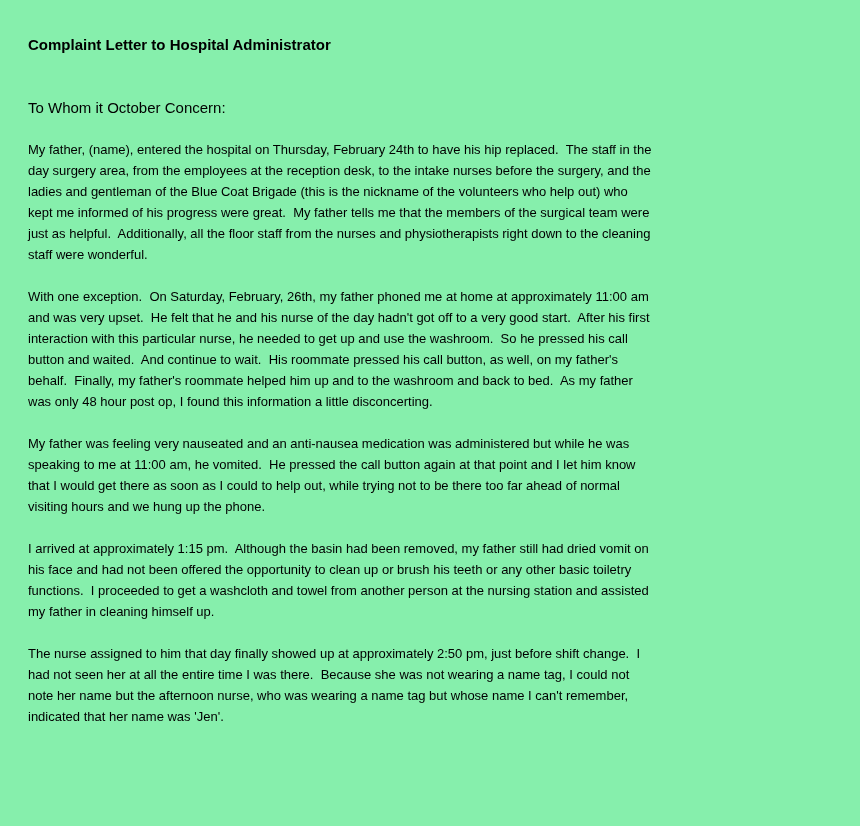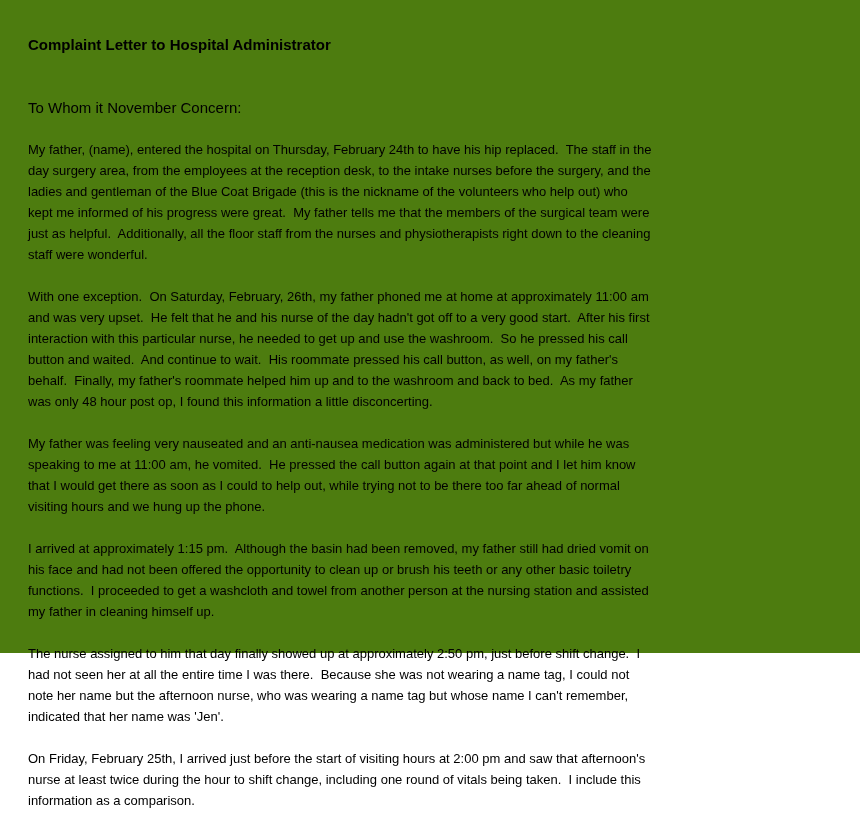--- a/index.html
+++ b/index.html
@@ -10,23 +10,23 @@
   body {
     width: 860px;
     height: 826px;
     overflow: hidden;
     font-family: "Liberation Sans", sans-serif;
     color: #000000;
   }
   .page {
     box-sizing: border-box;
     width: 860px;
-    height: 653px;
+    height: 826px;
     padding: 36px 24px 0 28px;
-    background: #4d7c0f;
+    background: #86efac;
   }
   .doc-title {
     font-size: 15px;
     font-weight: bold;
     line-height: 17px;
     margin: 0 0 44px 0;
     white-space: pre-wrap;
   }
   .salutation {
     font-size: 15px;
@@ -40,21 +40,21 @@
     margin: 0 0 21px 0;
     white-space: pre-wrap;
   }
 </style>
 </head>
 <body>
 
 <div class="page">
   <h1 class="doc-title">Complaint Letter to Hospital Administrator</h1>
 
-  <p class="salutation">To Whom it November Concern:</p>
+  <p class="salutation">To Whom it October Concern:</p>
 
   <p class="para">My father, (name), entered the hospital on Thursday, February 24th to have his hip replaced.  The staff in the
 day surgery area, from the employees at the reception desk, to the intake nurses before the surgery, and the
 ladies and gentleman of the Blue Coat Brigade (this is the nickname of the volunteers who help out) who
 kept me informed of his progress were great.  My father tells me that the members of the surgical team were
 just as helpful.  Additionally, all the floor staff from the nurses and physiotherapists right down to the cleaning
 staff were wonderful.</p>
 
   <p class="para">With one exception.  On Saturday, February, 26th, my father phoned me at home at approximately 11:00 am
 and was very upset.  He felt that he and his nurse of the day hadn't got off to a very good start.  After his first
@@ -71,16 +71,13 @@
   <p class="para">I arrived at approximately 1:15 pm.  Although the basin had been removed, my father still had dried vomit on
 his face and had not been offered the opportunity to clean up or brush his teeth or any other basic toiletry
 functions.  I proceeded to get a washcloth and towel from another person at the nursing station and assisted
 my father in cleaning himself up.</p>
 
   <p class="para">The nurse assigned to him that day finally showed up at approximately 2:50 pm, just before shift change.  I
 had not seen her at all the entire time I was there.  Because she was not wearing a name tag, I could not
 note her name but the afternoon nurse, who was wearing a name tag but whose name I can't remember,
 indicated that her name was 'Jen'.</p>
 
-  <p class="para">On Friday, February 25th, I arrived just before the start of visiting hours at 2:00 pm and saw that afternoon's
-nurse at least twice during the hour to shift change, including one round of vitals being taken.  I include this
-information as a comparison.</p>
 </div>
 
 </body></html>

